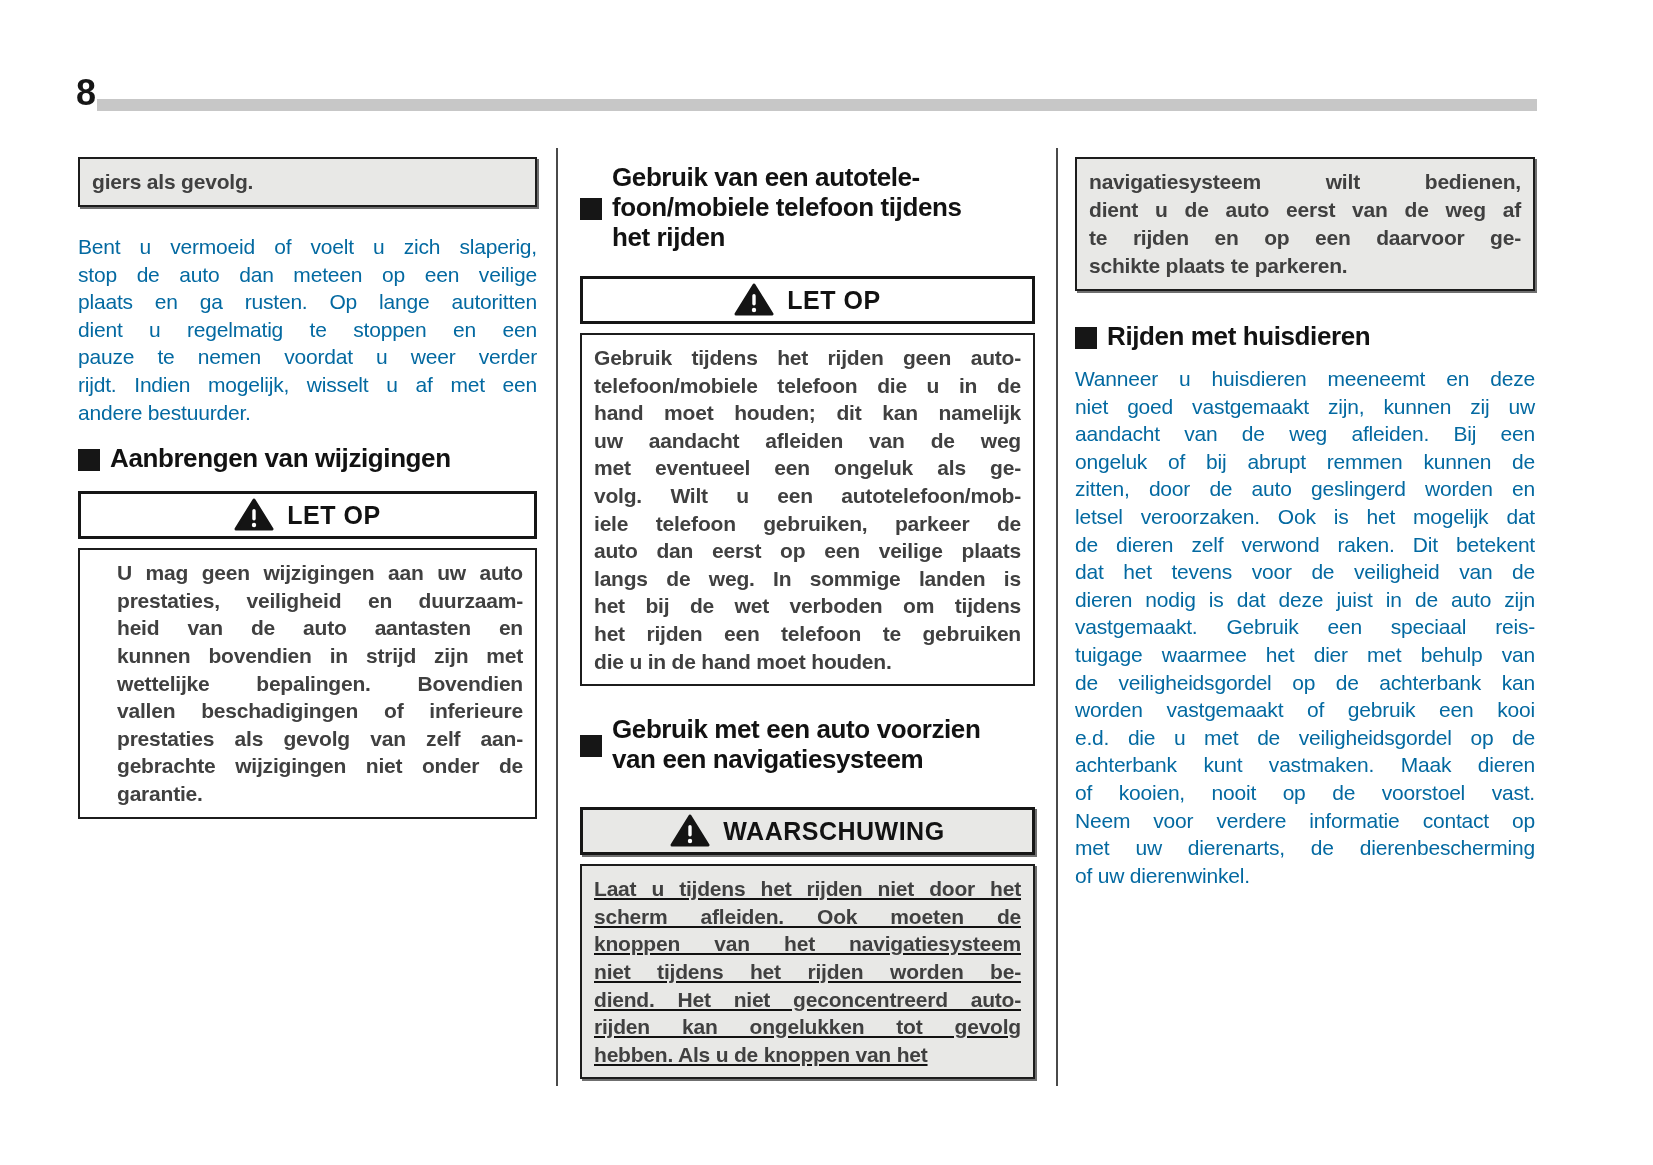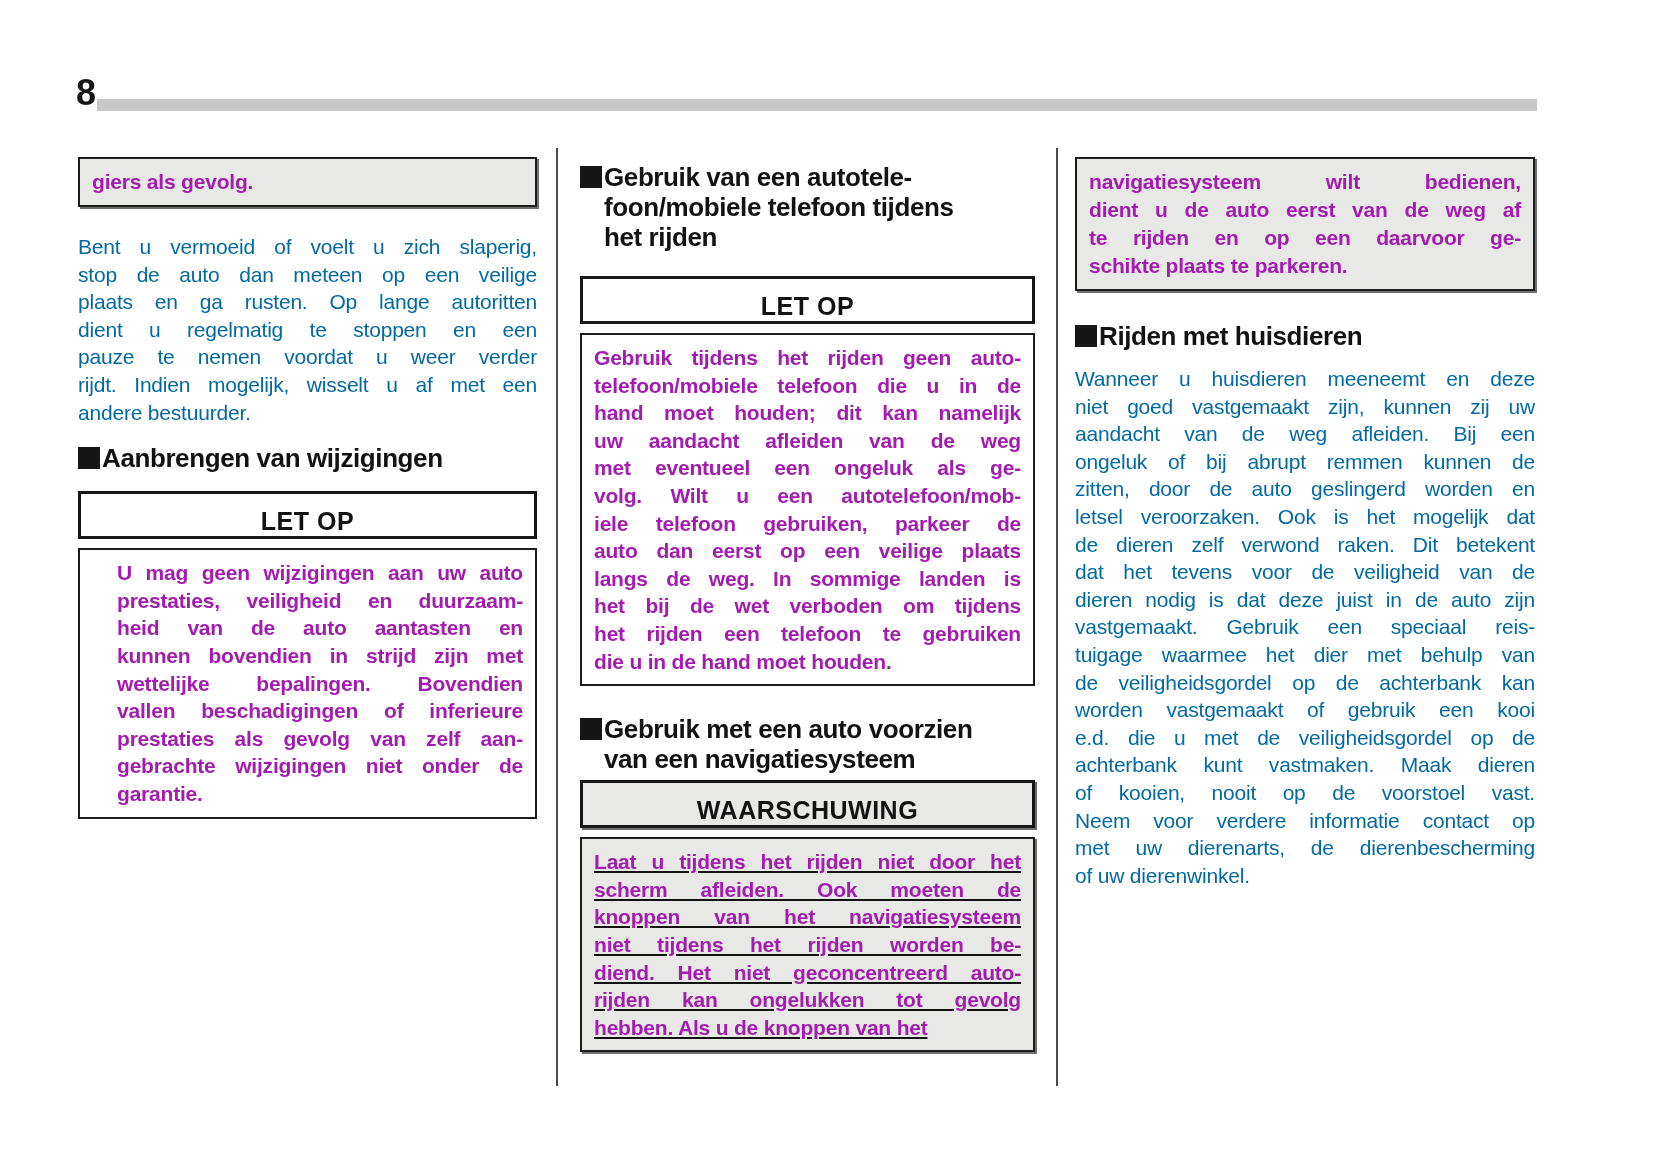--- a/index.html
+++ b/index.html
@@ -35,59 +35,58 @@
   }
 
   .wbox{
     border:2px solid #1c1c1c;background:#ffffff;
     padding:9px 12px;
   }
   .wbox.gray{
     background:#e8e8e6;box-shadow:2px 2px 0 #6f6f6f;
   }
   .wbox .ln{
-    font-weight:bold;font-size:21px;line-height:27.6px;letter-spacing:-0.2px;color:#a21caf;
+    font-weight:bold;font-size:21px;line-height:27.6px;letter-spacing:-0.2px;color:#404040;
   }
   .carryover .ln{line-height:28px;}
 
   .title-box{
     border:3px solid #161616;background:#ffffff;height:42px;
     display:flex;align-items:center;justify-content:center;gap:13px;
     padding:0 10px;
-    flex-direction:column;
   }
   .title-box.gray{background:#e8e8e6;box-shadow:2px 2px 0 #6f6f6f;}
   .title-box .title-label{
     font-size:25px;font-weight:bold;letter-spacing:0.5px;color:#121212;
   }
   .tri-icon{display:block;}
 
   .heading{
-    display:flex;align-items:flex-start;gap:2px;
+    display:flex;align-items:center;gap:10px;
   }
   .square-bullet{
     flex:0 0 auto;width:22px;height:22px;background:#161616;margin-top:4px;
   }
   .heading-text .ln{
     font-size:26px;font-weight:bold;line-height:30px;letter-spacing:-0.4px;color:#121212;
     text-align:left;text-align-last:left;white-space:nowrap;
   }
 
   
   .col-left .carryover{margin-top:157px;}
   .col-left .para{margin-top:26px;}
   .col-left .heading{margin-top:17px;}
   .col-left .title-box{margin-top:18px;}
   .col-left .body-box{margin-top:9px;padding-left:37px;}
 
   .col-middle .heading-1{margin-top:162px;}
   .col-middle .caution-title{margin-top:24px;}
   .col-middle .caution-body{margin-top:9px;}
   .col-middle .heading-2{margin-top:28px;}
-  .col-middle .warning-title{margin-top:6px;}
+  .col-middle .warning-title{margin-top:33px;}
   .col-middle .warning-body{margin-top:9px;text-decoration:underline;}
 
   .col-right .carryover{margin-top:157px;}
   .col-right .heading{margin-top:30px;}
   .col-right .para{margin-top:14px;}
 </style>
 </head>
 <body>
 
 <div class="page">

